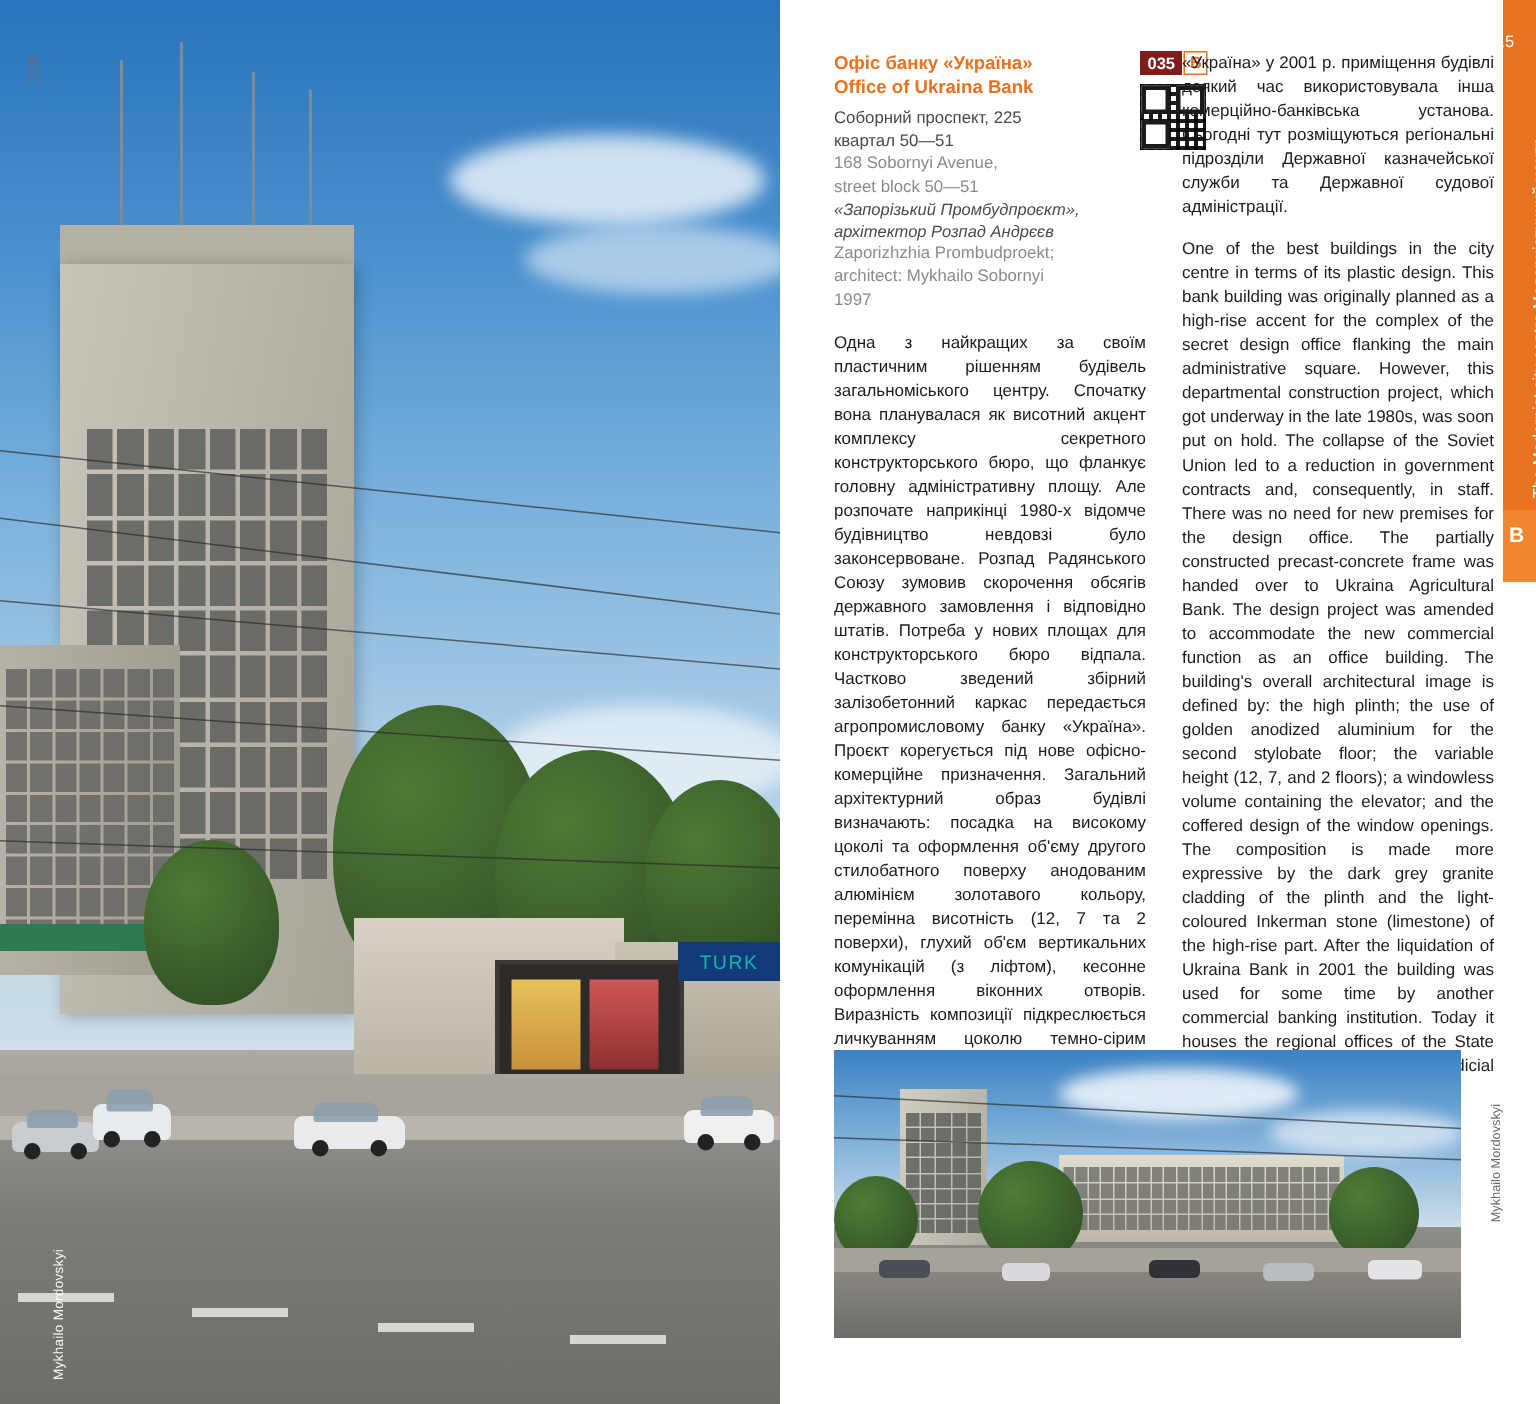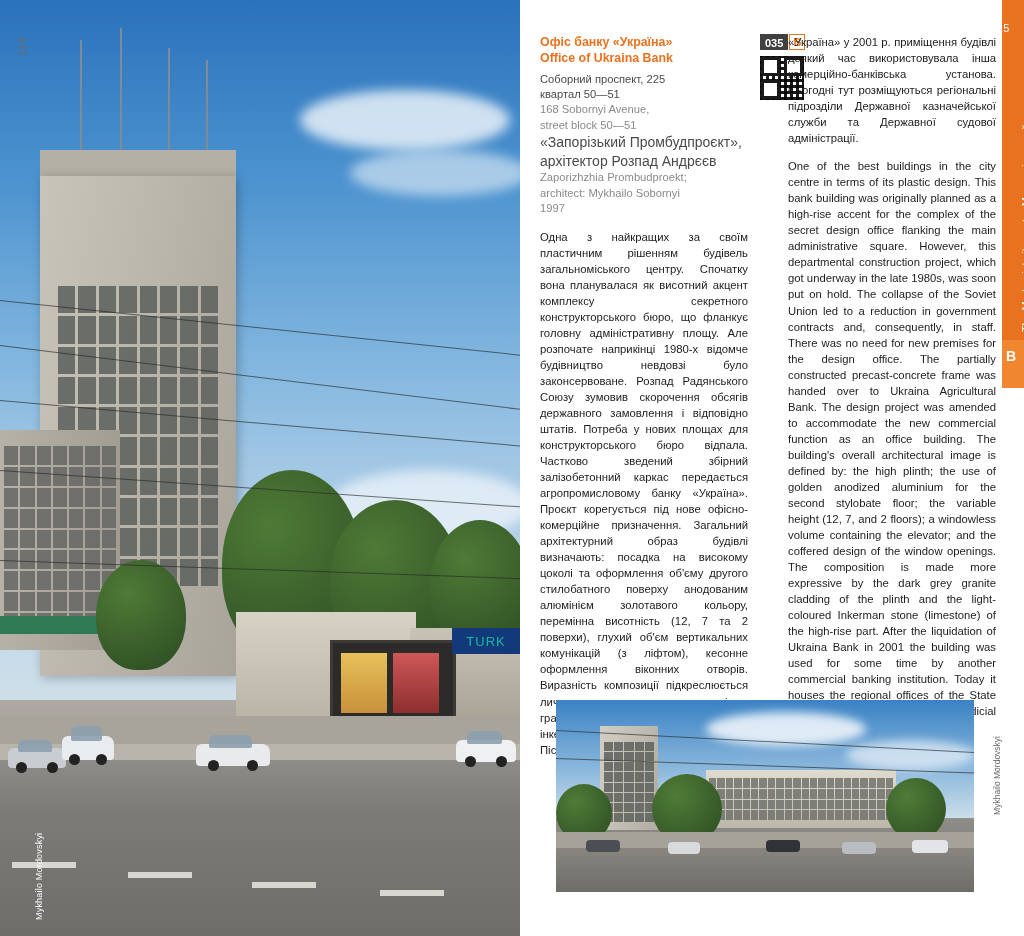--- a/index.html
+++ b/index.html
@@ -257,21 +257,21 @@
   
   .col {
     position: absolute;
     top: 34px;
     width: 208px;
     font-size: 11.3px;
     line-height: 1.42;
     text-align: justify;
     color: #1c1c1c;
   }
-  .col-1 { left: 20px; }
+  .col-1 { left: 36px; }
   .col-2 { left: 268px; }
 
   .title-ua {
     color: #e8721f;
     font-weight: 700;
     font-size: 12.4px;
     line-height: 1.3;
     margin: 0;
   }
   .title-en {
@@ -287,22 +287,23 @@
     line-height: 1.35;
     margin: 0;
   }
   .addr-en {
     color: #8a8a8a;
     font-size: 11.2px;
     line-height: 1.35;
     margin: 0;
   }
   .cred {
+    font-style: italic;
     color: #4a4a4a;
-    font-size: 14px;
+    font-size: 11px;
     line-height: 1.35;
     margin: 0;
   }
   .cred-en {
     color: #8a8a8a;
     font-size: 11.2px;
     line-height: 1.35;
     margin: 0;
   }
   .year {
@@ -315,21 +316,21 @@
 
   
   .cat-badge {
     position: absolute;
     left: 240px; top: 34px;
     display: flex;
     align-items: stretch;
     height: 16px;
   }
   .cat-num {
-    background: #404040;
+    background: #7f1d1d;
     color: #ffffff;
     font-weight: 700;
     font-size: 11px;
     padding: 1px 5px 0 5px;
     display: flex; align-items: center;
   }
   .cat-letter {
     background: #ffffff;
     color: #e8721f;
     border: 1px solid #e8721f;

